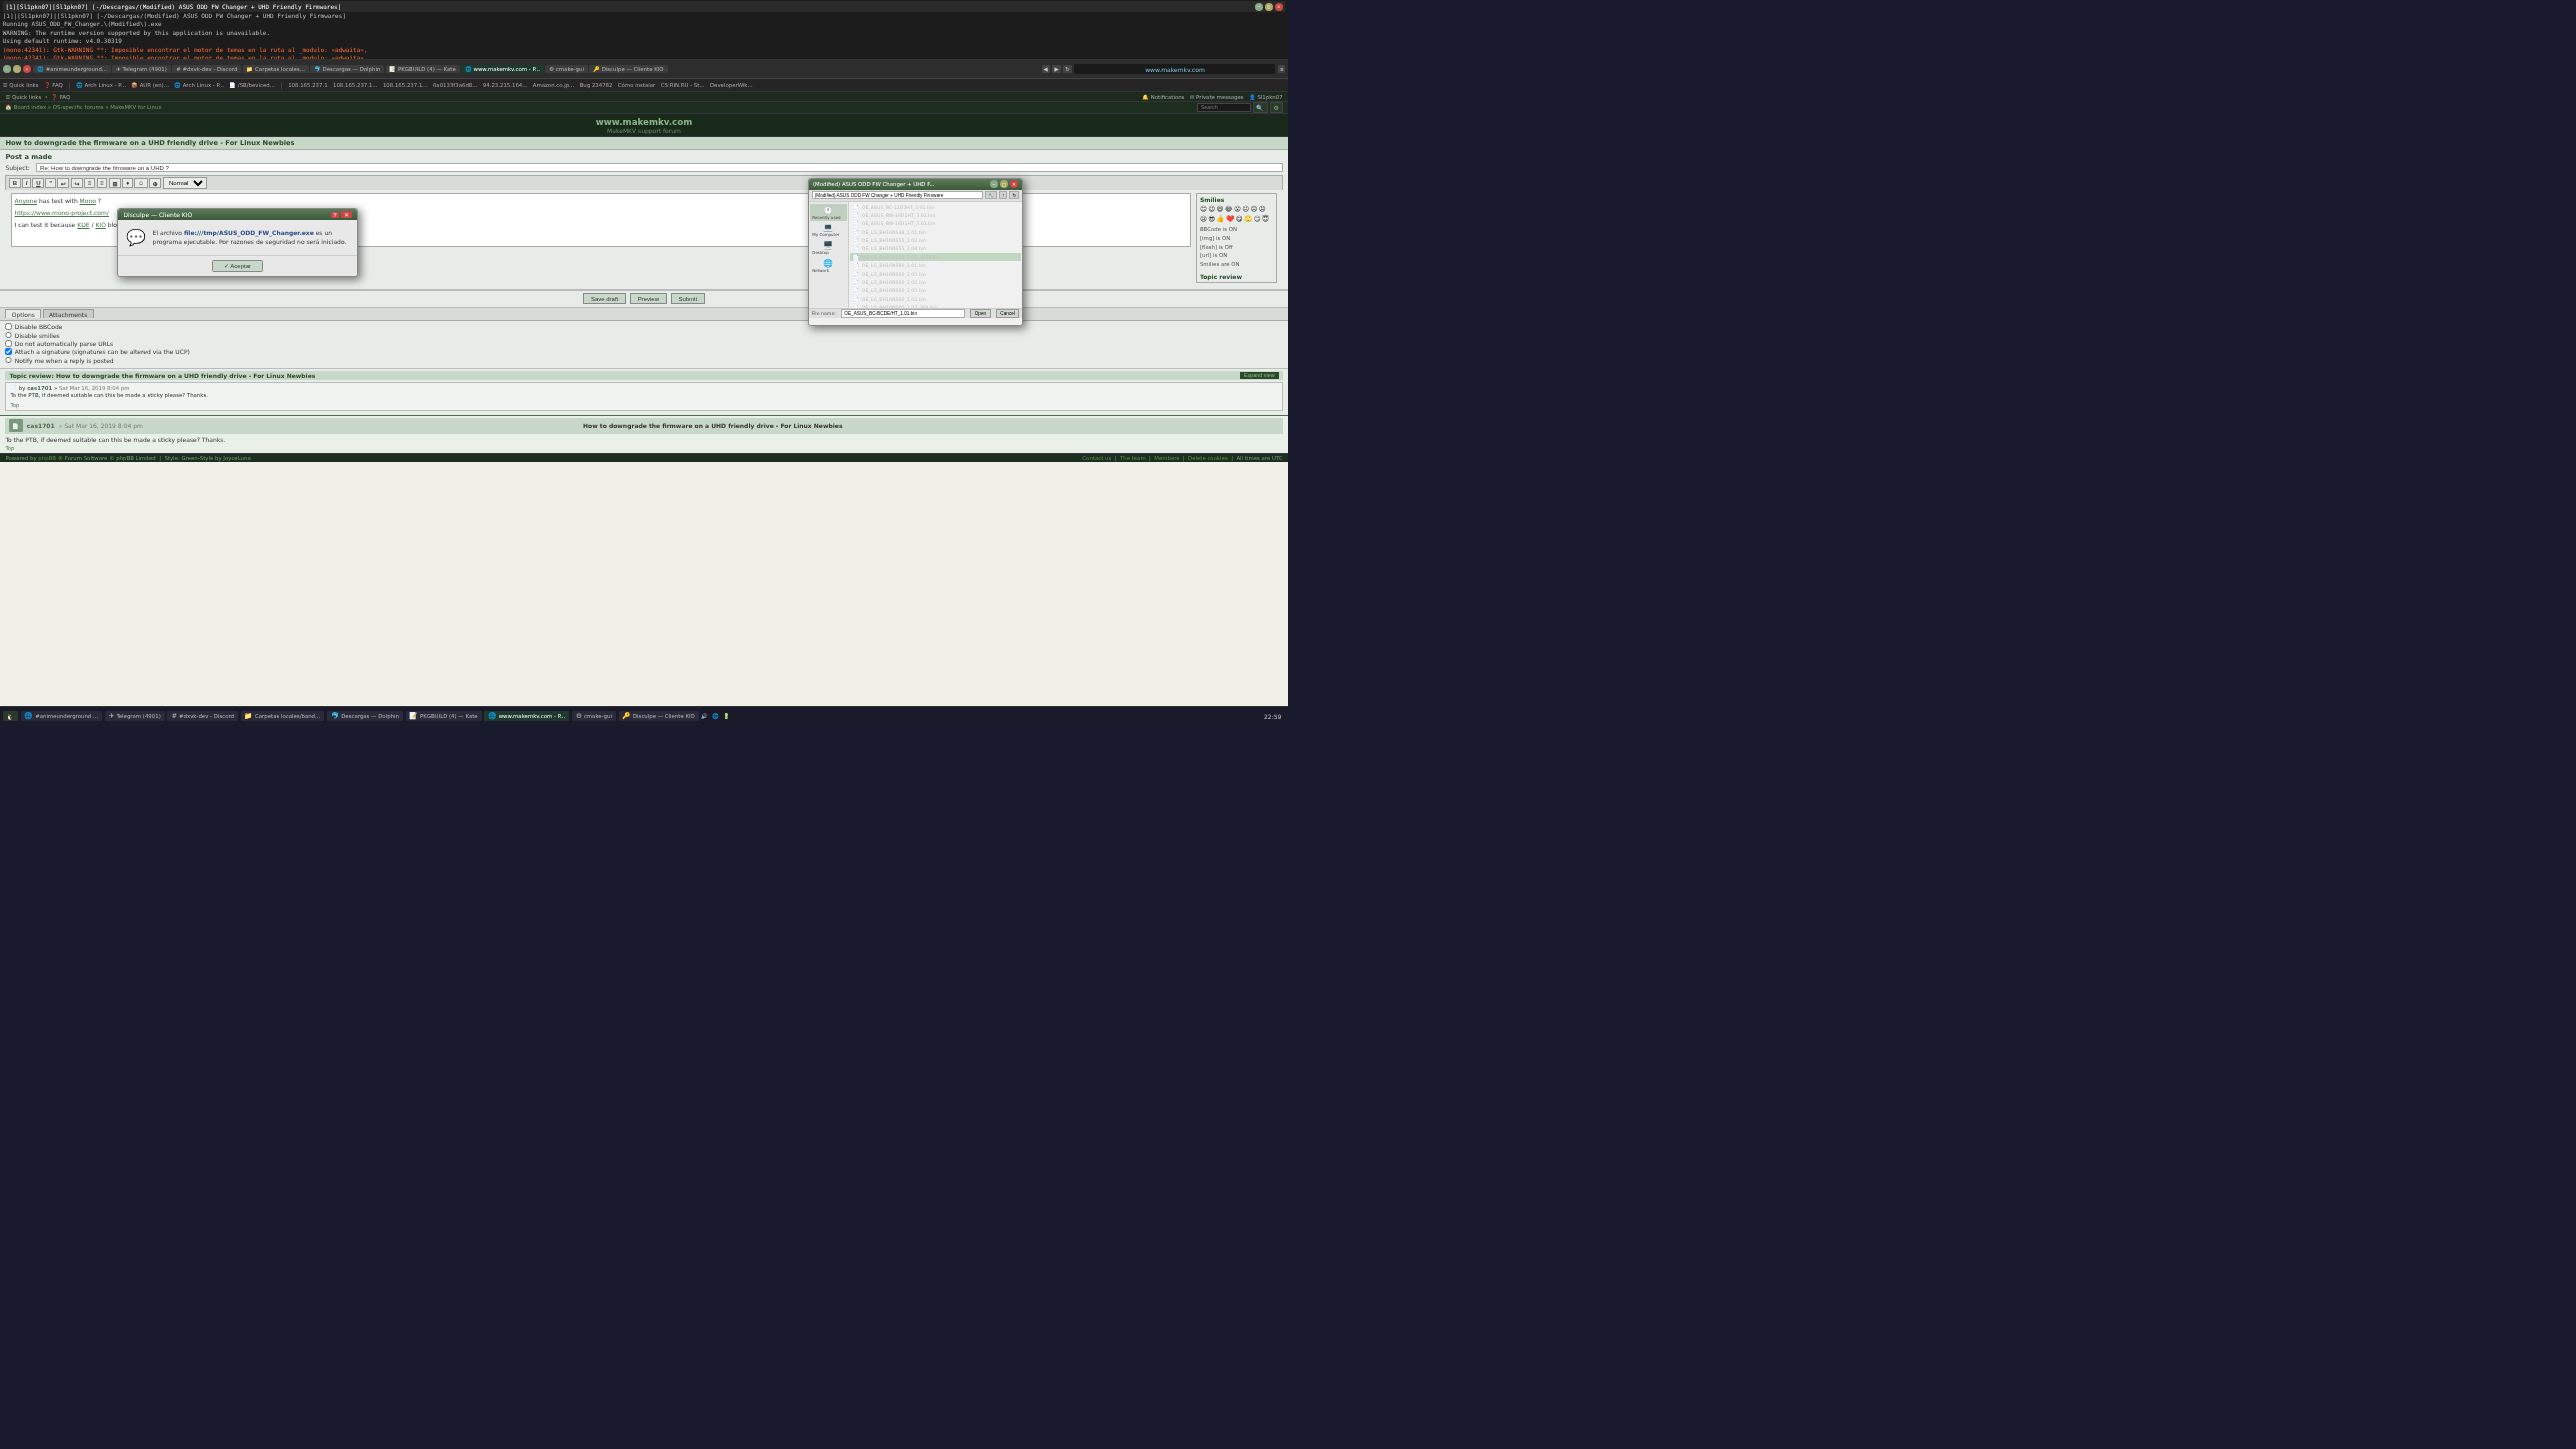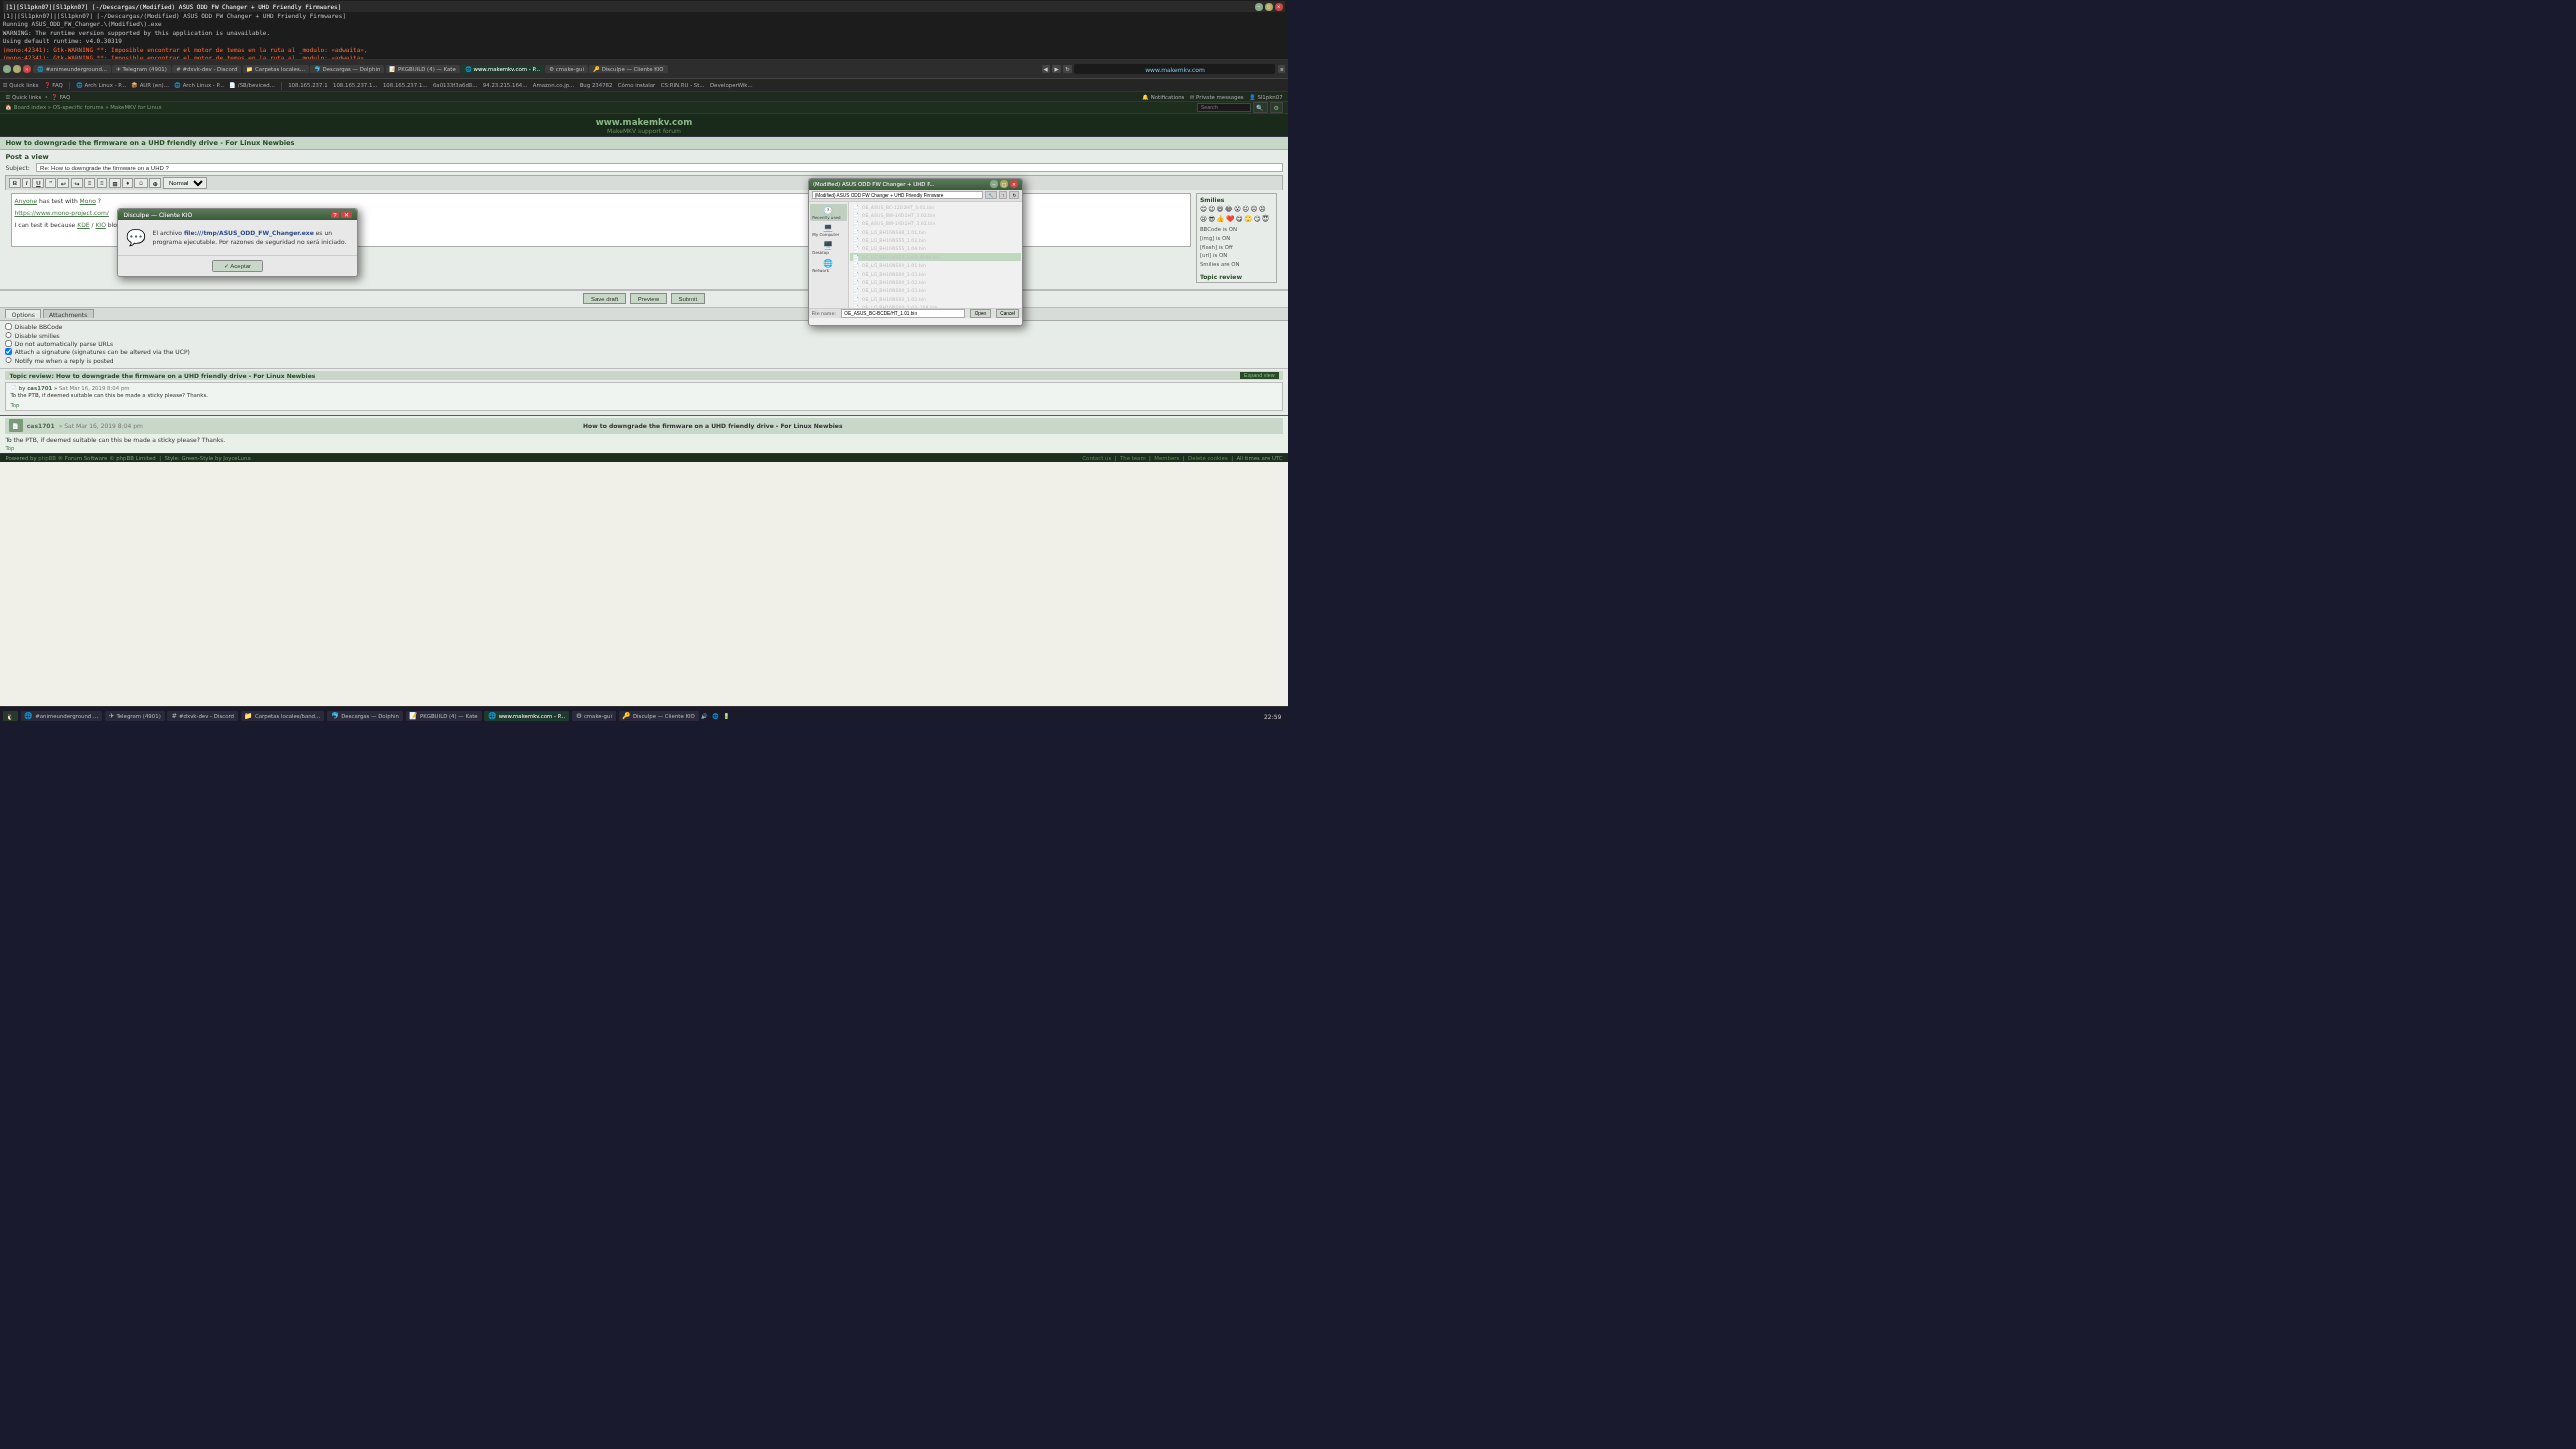--- a/index.html
+++ b/index.html
@@ -759,21 +759,21 @@
     <div class="site-header">
       <div class="site-title">www.makemkv.com</div>
       <div class="site-subtitle">MakeMKV support forum</div>
     </div>
 
     <div class="forum-inner">
 
       <div class="page-title-bar">How to downgrade the firmware on a UHD friendly drive - For Linux Newbies</div>
 
       <div class="post-reply-section">
-        <div class="post-reply-label">Post a view</div>
+        <div class="post-reply-label">Post a made</div>
         <div class="subject-row">
           <span class="subject-label">Subject:</span>
           <input class="subject-input" value="Re: How to downgrade the firmware on a UHD ?" style="">
         </div>
 
         <div class="editor-toolbar">
           <button class="editor-btn"><b>B</b></button>
           <button class="editor-btn"><i>I</i></button>
           <button class="editor-btn"><u>U</u></button>
           <button class="editor-btn">"</button>

